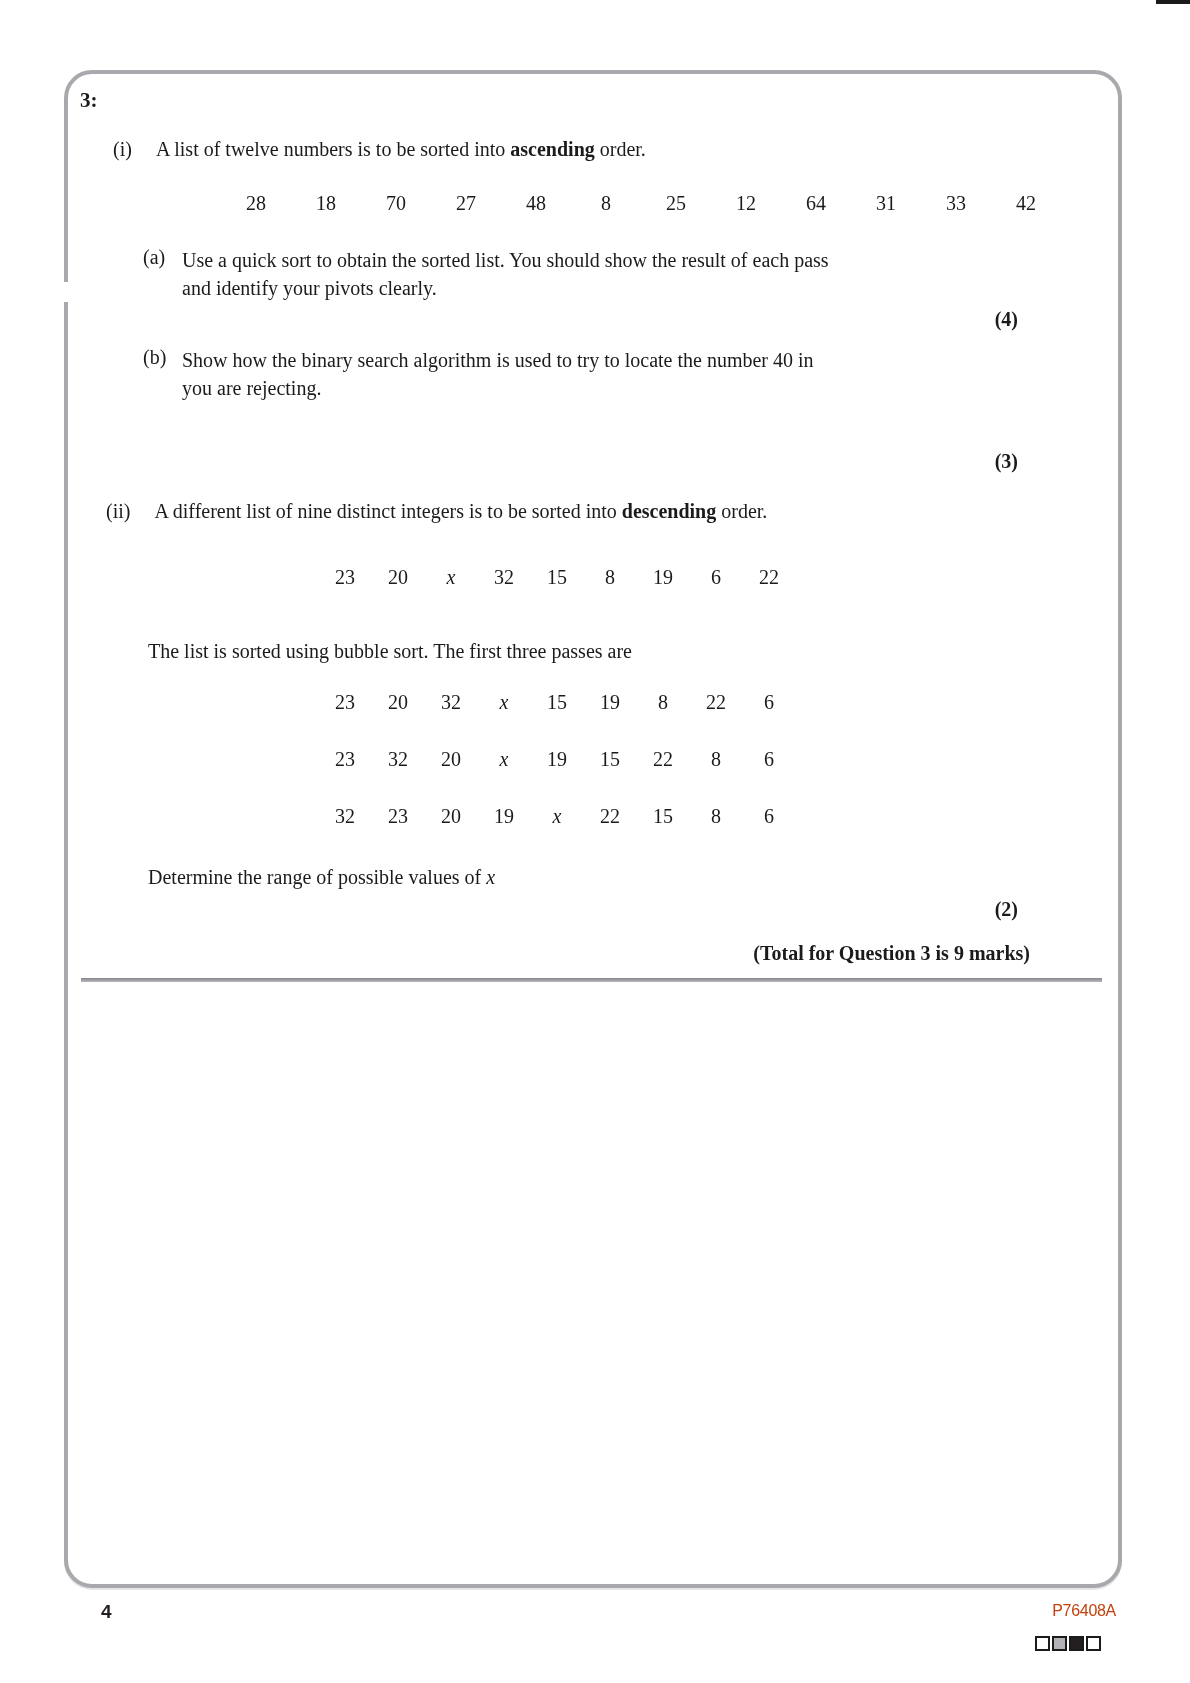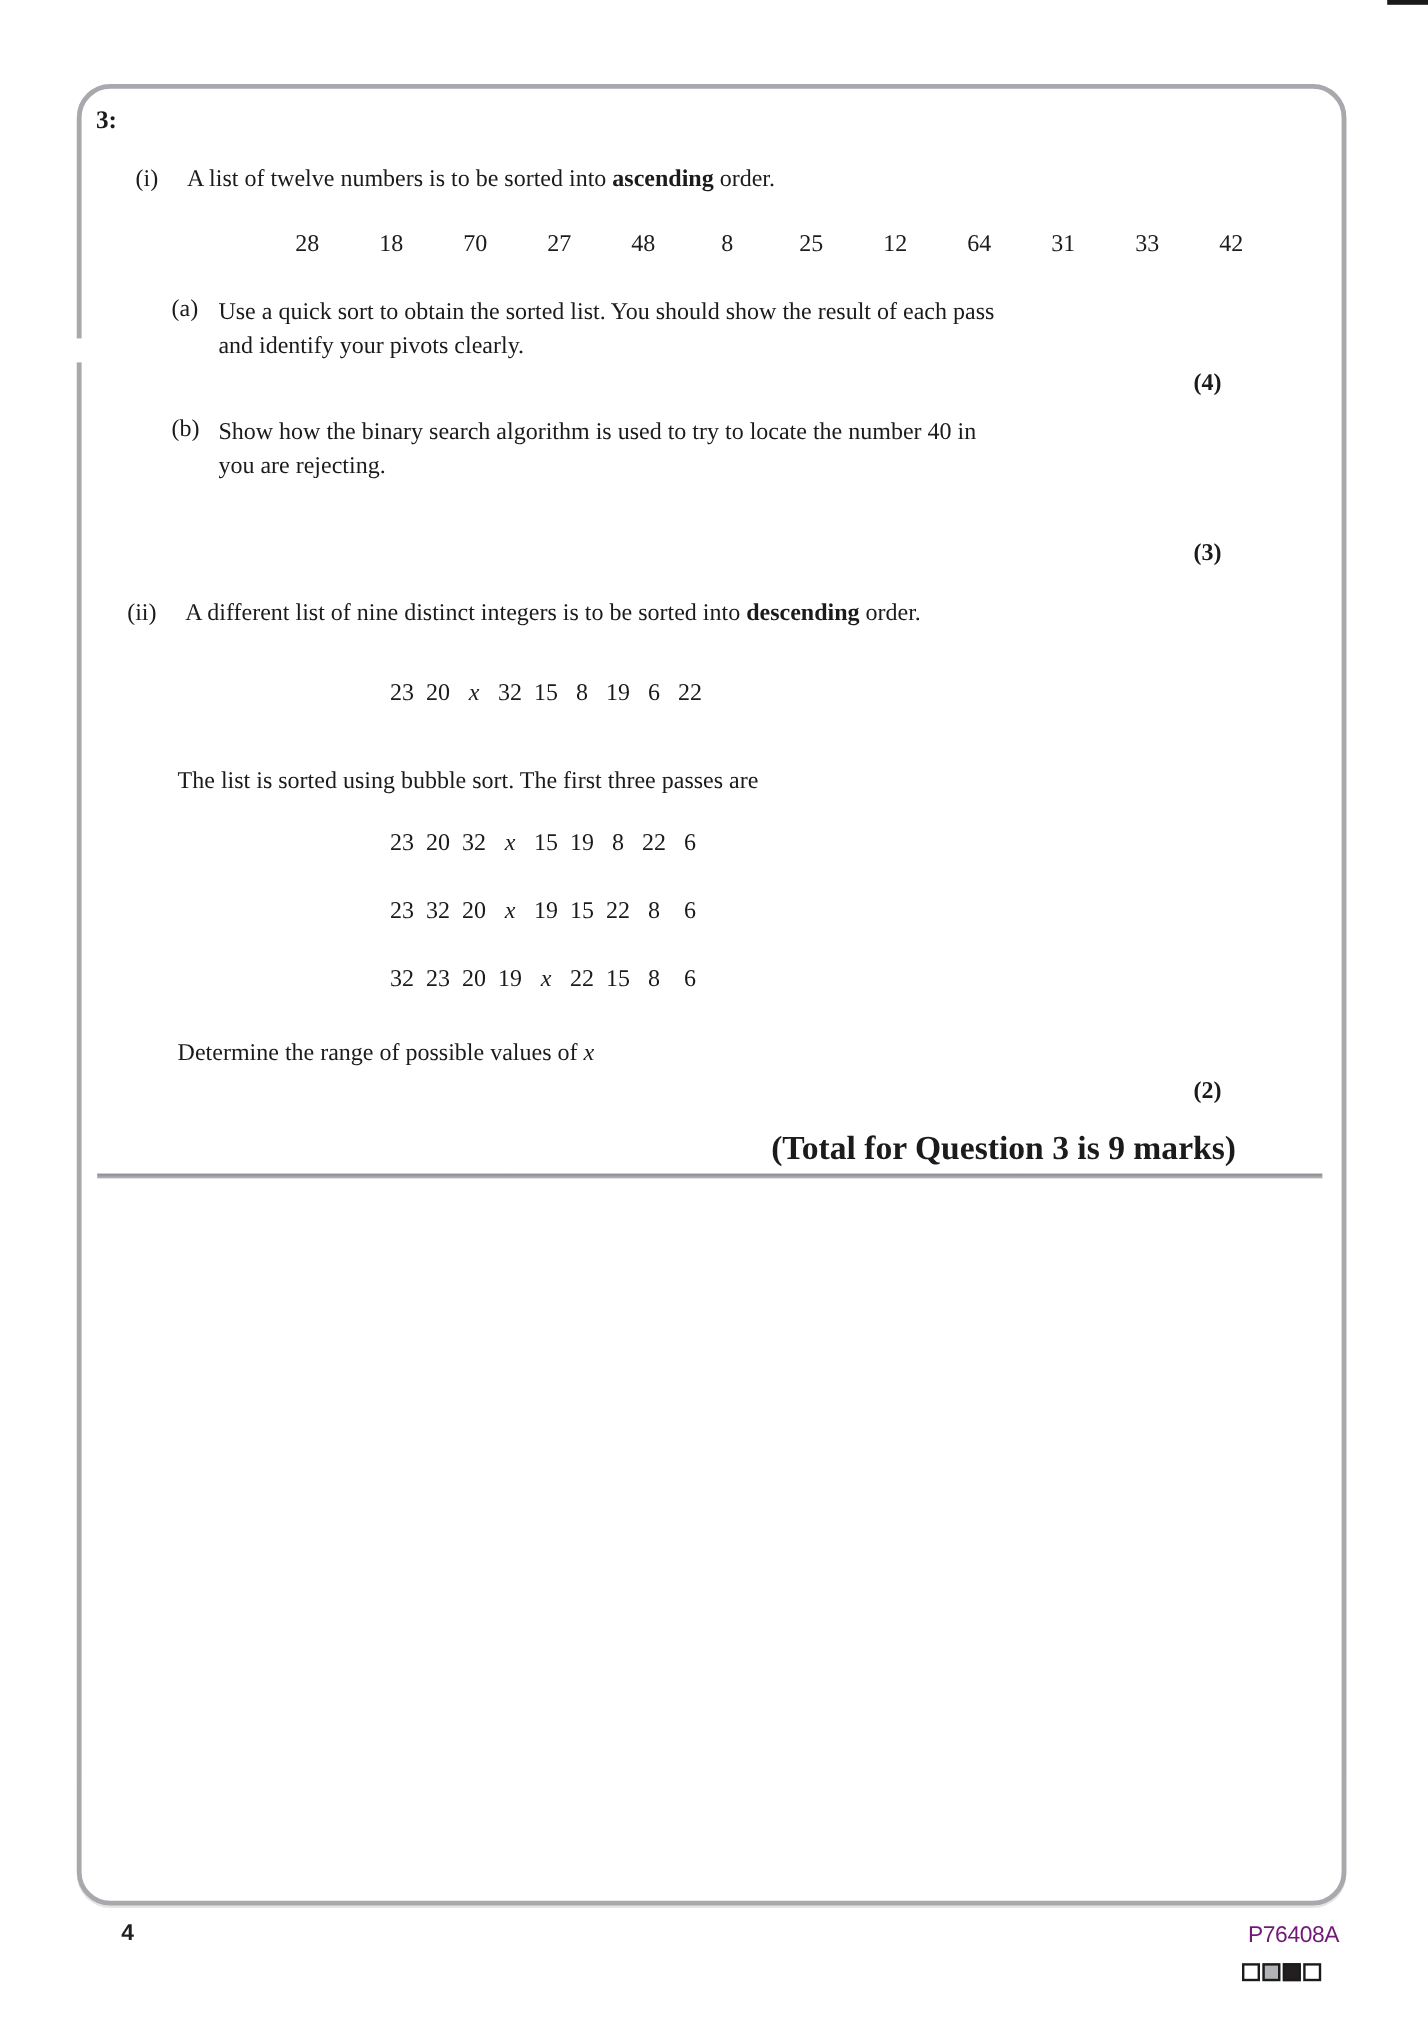--- a/index.html
+++ b/index.html
@@ -39,21 +39,21 @@
   .part-line { position: absolute; display: flex; font-size: 20px; }
   .part-line .plabel { flex: 0 0 auto; }
   .part-line .ptext { margin-left: 24px; }
   .pi  { left: 113px; top: 138px; }
   .pii { left: 106px; top: 500px; }
 
   .num-row { position: absolute; display: flex; font-size: 20px; }
   .num-row .cell { display: inline-block; text-align: center; }
   .row-twelve { left: 240px; top: 192px; gap: 38px; }
   .row-twelve .cell { width: 32px; }
-  .row-nine { left: 320px; }
+  .row-nine { left: 330px; gap: 23px; }
   .row-nine .cell { width: 30px; }
   .list-ii  { top: 566px; }
   .pass-1   { top: 691px; }
   .pass-2   { top: 748px; }
   .pass-3   { top: 805px; }
   .cell.var { font-style: italic; }
 
   .sub-part { position: absolute; left: 143px; display: flex; font-size: 20px; }
   .sub-part .slabel { flex: 0 0 32px; margin-right: 7px; }
   .sub-part .slines { line-height: 28px; }
@@ -68,37 +68,37 @@
   .marks-b { top: 450px; }
   .marks-ii { top: 898px; }
 
   .plain-line { position: absolute; font-size: 20px; }
   .bubble-text { left: 148px; top: 640px; }
   .determine-line { left: 148px; top: 866px; }
   .determine-line .var { font-style: italic; }
 
   .total-line {
     position: absolute; right: 160px; top: 942px;
-    font-size: 28px; font-weight: bold;
+    font-size: 20px; font-weight: bold;
   }
   .rule {
     position: absolute; left: 81px; top: 978px;
     width: 1021px; height: 4px;
     background: linear-gradient(#85878c, #b7b8bb);
   }
 
   .footer-num {
     position: absolute; left: 101px; top: 1601px;
     font-family: "Liberation Sans", sans-serif;
     font-size: 19px; font-weight: bold; color: #231f20;
   }
   .footer-code {
     position: absolute; right: 74px; top: 1602px;
     font-family: "Liberation Sans", sans-serif;
-    font-size: 19px; letter-spacing: -0.3px; color: #701a75;
+    font-size: 16px; letter-spacing: -0.3px; color: #c2410c;
   }
   .reg-squares {
     position: absolute; left: 1035px; top: 1636px;
     display: flex; gap: 2px;
   }
   .reg-squares .sq {
     width: 11px; height: 11px; box-sizing: content-box; border: 2px solid;
   }
   .sq-1 { background: #ffffff; border-color: #4d4d4f; }
   .sq-2 { background: #b1b3b6; border-color: #808184; }

